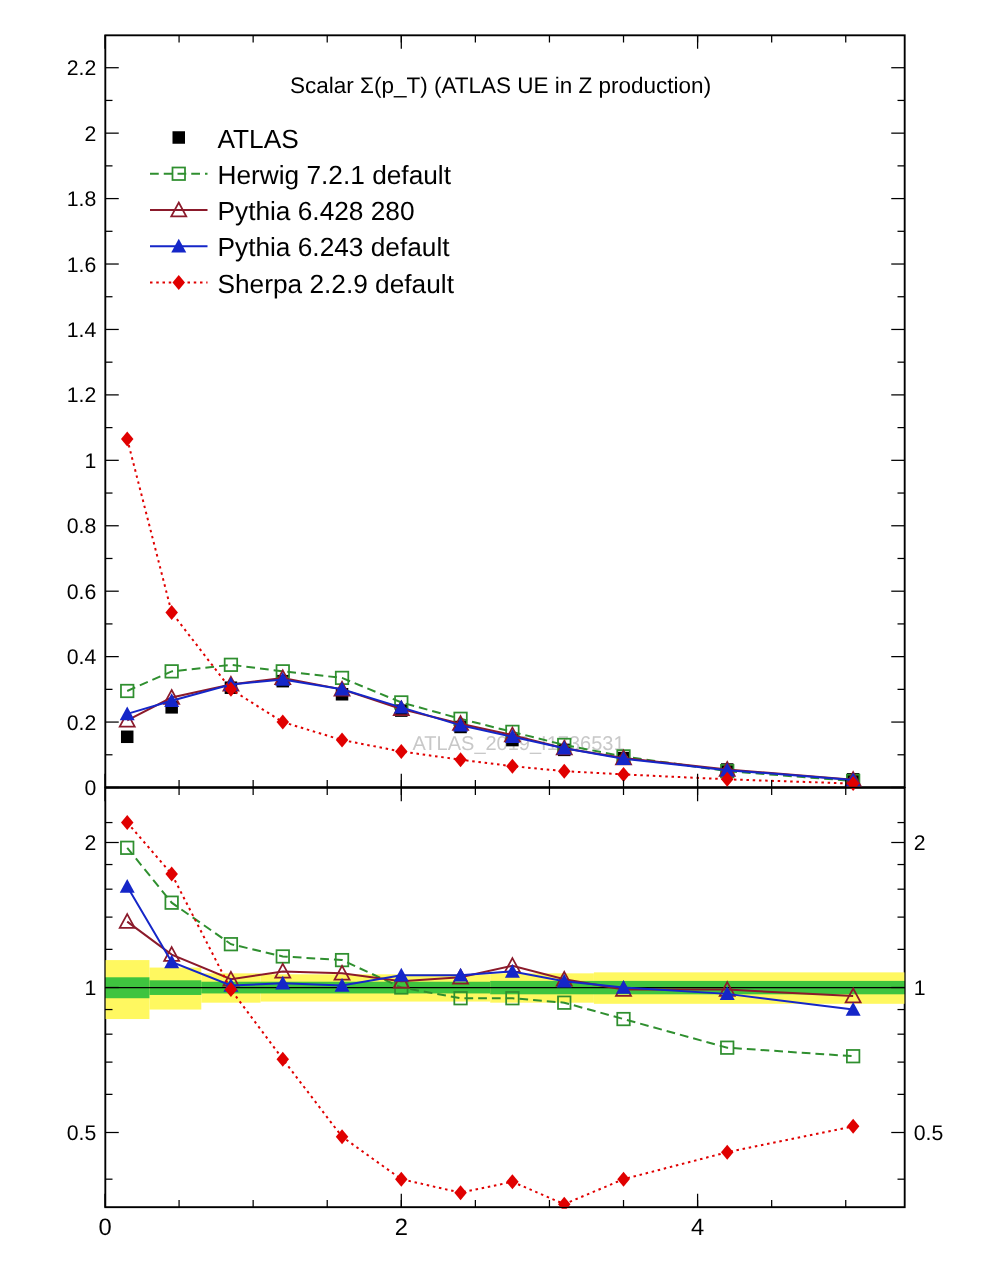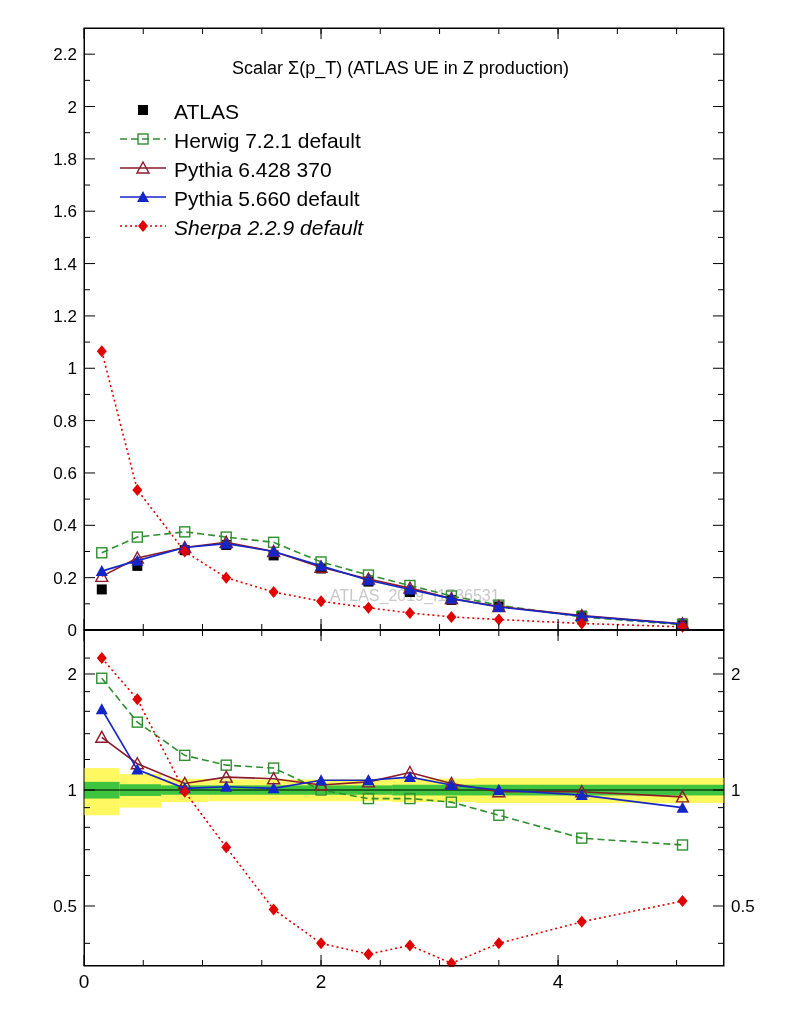--- a/index.html
+++ b/index.html
@@ -351,30 +351,30 @@
   <div id="legend">
       <div class="legend-row" style="left: 174px; top: 100px;">ATLAS</div>
       <svg width="50" height="20" style="position: absolute; left: 118px; top: 100px;">
         <rect x="20" y="5" width="10" height="10" fill="#000000"></rect>
       </svg>
       <div class="legend-row" style="left: 174px; top: 129px; text-align: right;">Herwig 7.2.1 default</div>
       <svg width="50" height="20" style="position: absolute; left: 118px; top: 129px;">
         <line x1="2" y1="10" x2="48" y2="10" stroke="#2f8f2f" stroke-width="1.6" stroke-dasharray="7,4"></line>
         <rect x="20" y="5" width="10" height="10" fill="none" stroke="#2f8f2f" stroke-width="1.4"></rect>
       </svg>
-      <div class="legend-row" style="left: 174px; top: 158px;">Pythia 6.428 370</div>
+      <div class="legend-row" style="left: 174px; top: 158px;">Pythia 6.428 280</div>
       <svg width="50" height="20" style="position: absolute; left: 118px; top: 158px;">
         <line x1="2" y1="10" x2="48" y2="10" stroke="#8b1a2b" stroke-width="1.6"></line>
         <polygon points="25,4 31,15 19,15" fill="none" stroke="#8b1a2b" stroke-width="1.4"></polygon>
       </svg>
-      <div class="legend-row" style="left: 174px; top: 187px;">Pythia 5.660 default</div>
+      <div class="legend-row" style="left: 174px; top: 187px;">Pythia 6.243 default</div>
       <svg width="50" height="20" style="position: absolute; left: 118px; top: 187px;">
         <line x1="2" y1="10" x2="48" y2="10" stroke="#1526c8" stroke-width="1.6"></line>
         <polygon points="25,4 31,15 19,15" fill="#1526c8"></polygon>
       </svg>
-      <div class="legend-row" style="left: 174px; top: 216px; font-style: italic;">Sherpa 2.2.9 default</div>
+      <div class="legend-row" style="left: 174px; top: 216px;">Sherpa 2.2.9 default</div>
       <svg width="50" height="20" style="position: absolute; left: 118px; top: 216px;">
         <line x1="2" y1="10" x2="48" y2="10" stroke="#e00000" stroke-width="1.6" stroke-dasharray="2,3"></line>
         <polygon points="25,4 30,10 25,16 20,10" fill="#e00000"></polygon>
       </svg>
     </div>
 
 </div>
 
 </body></html>

